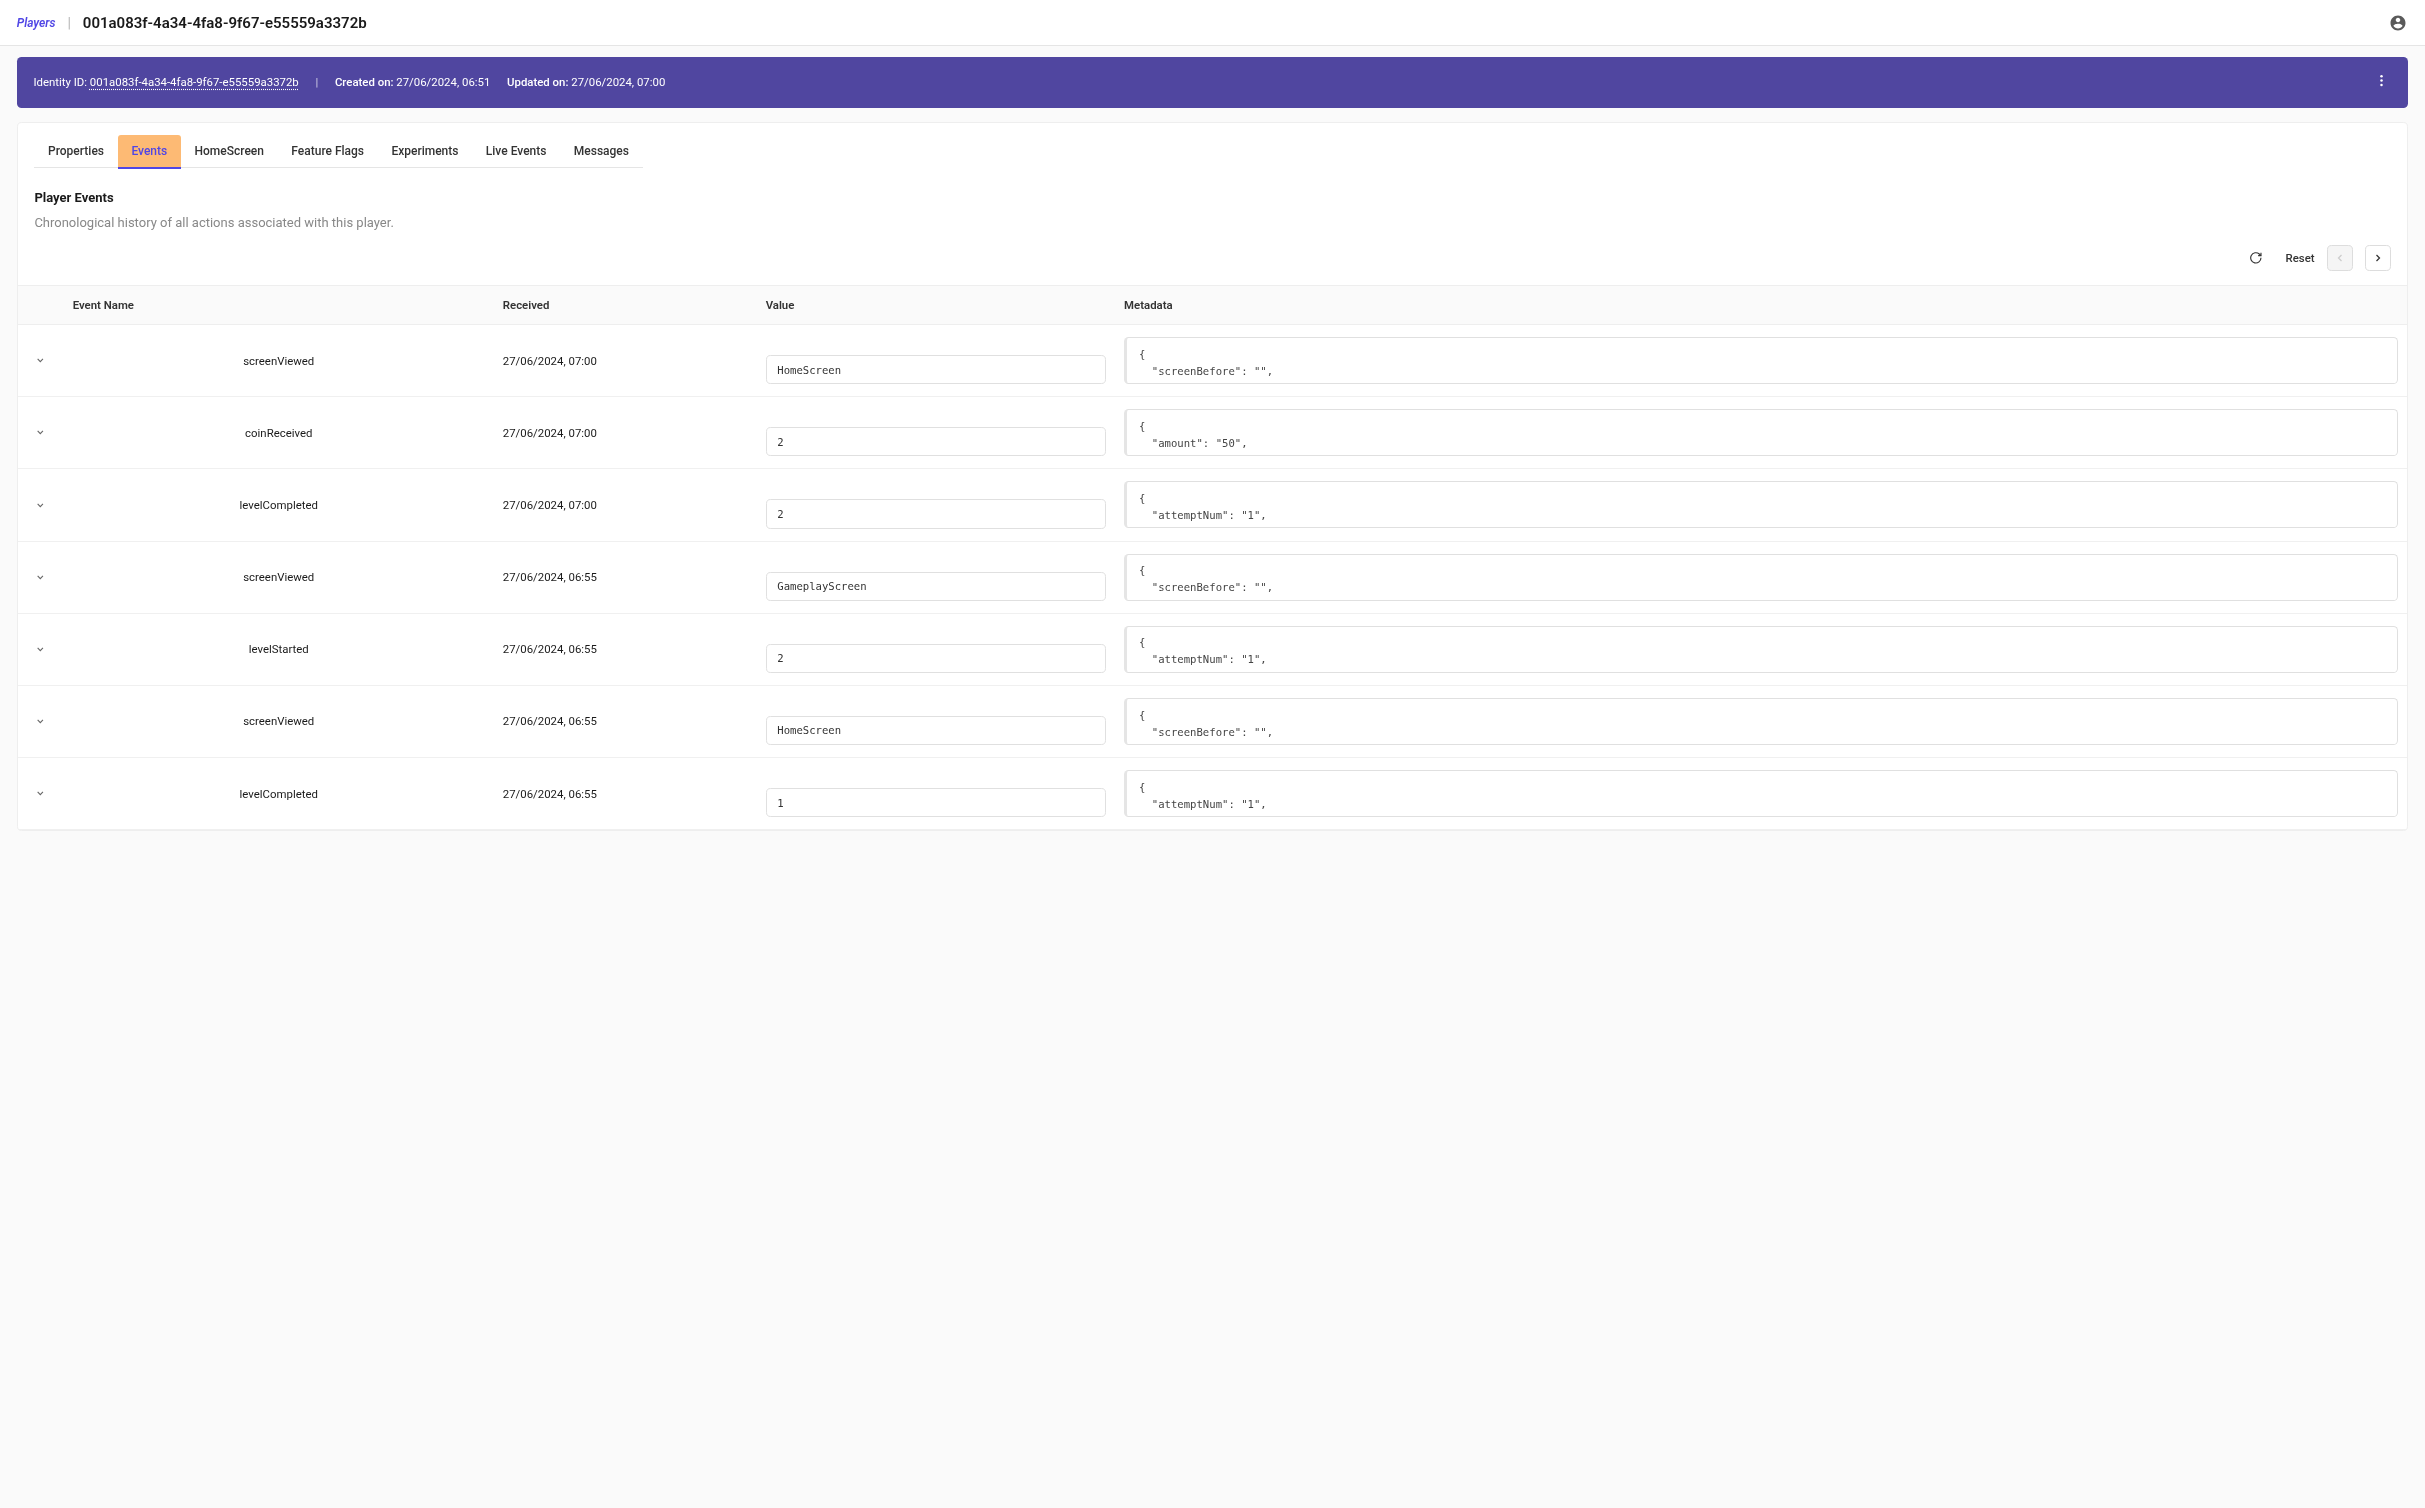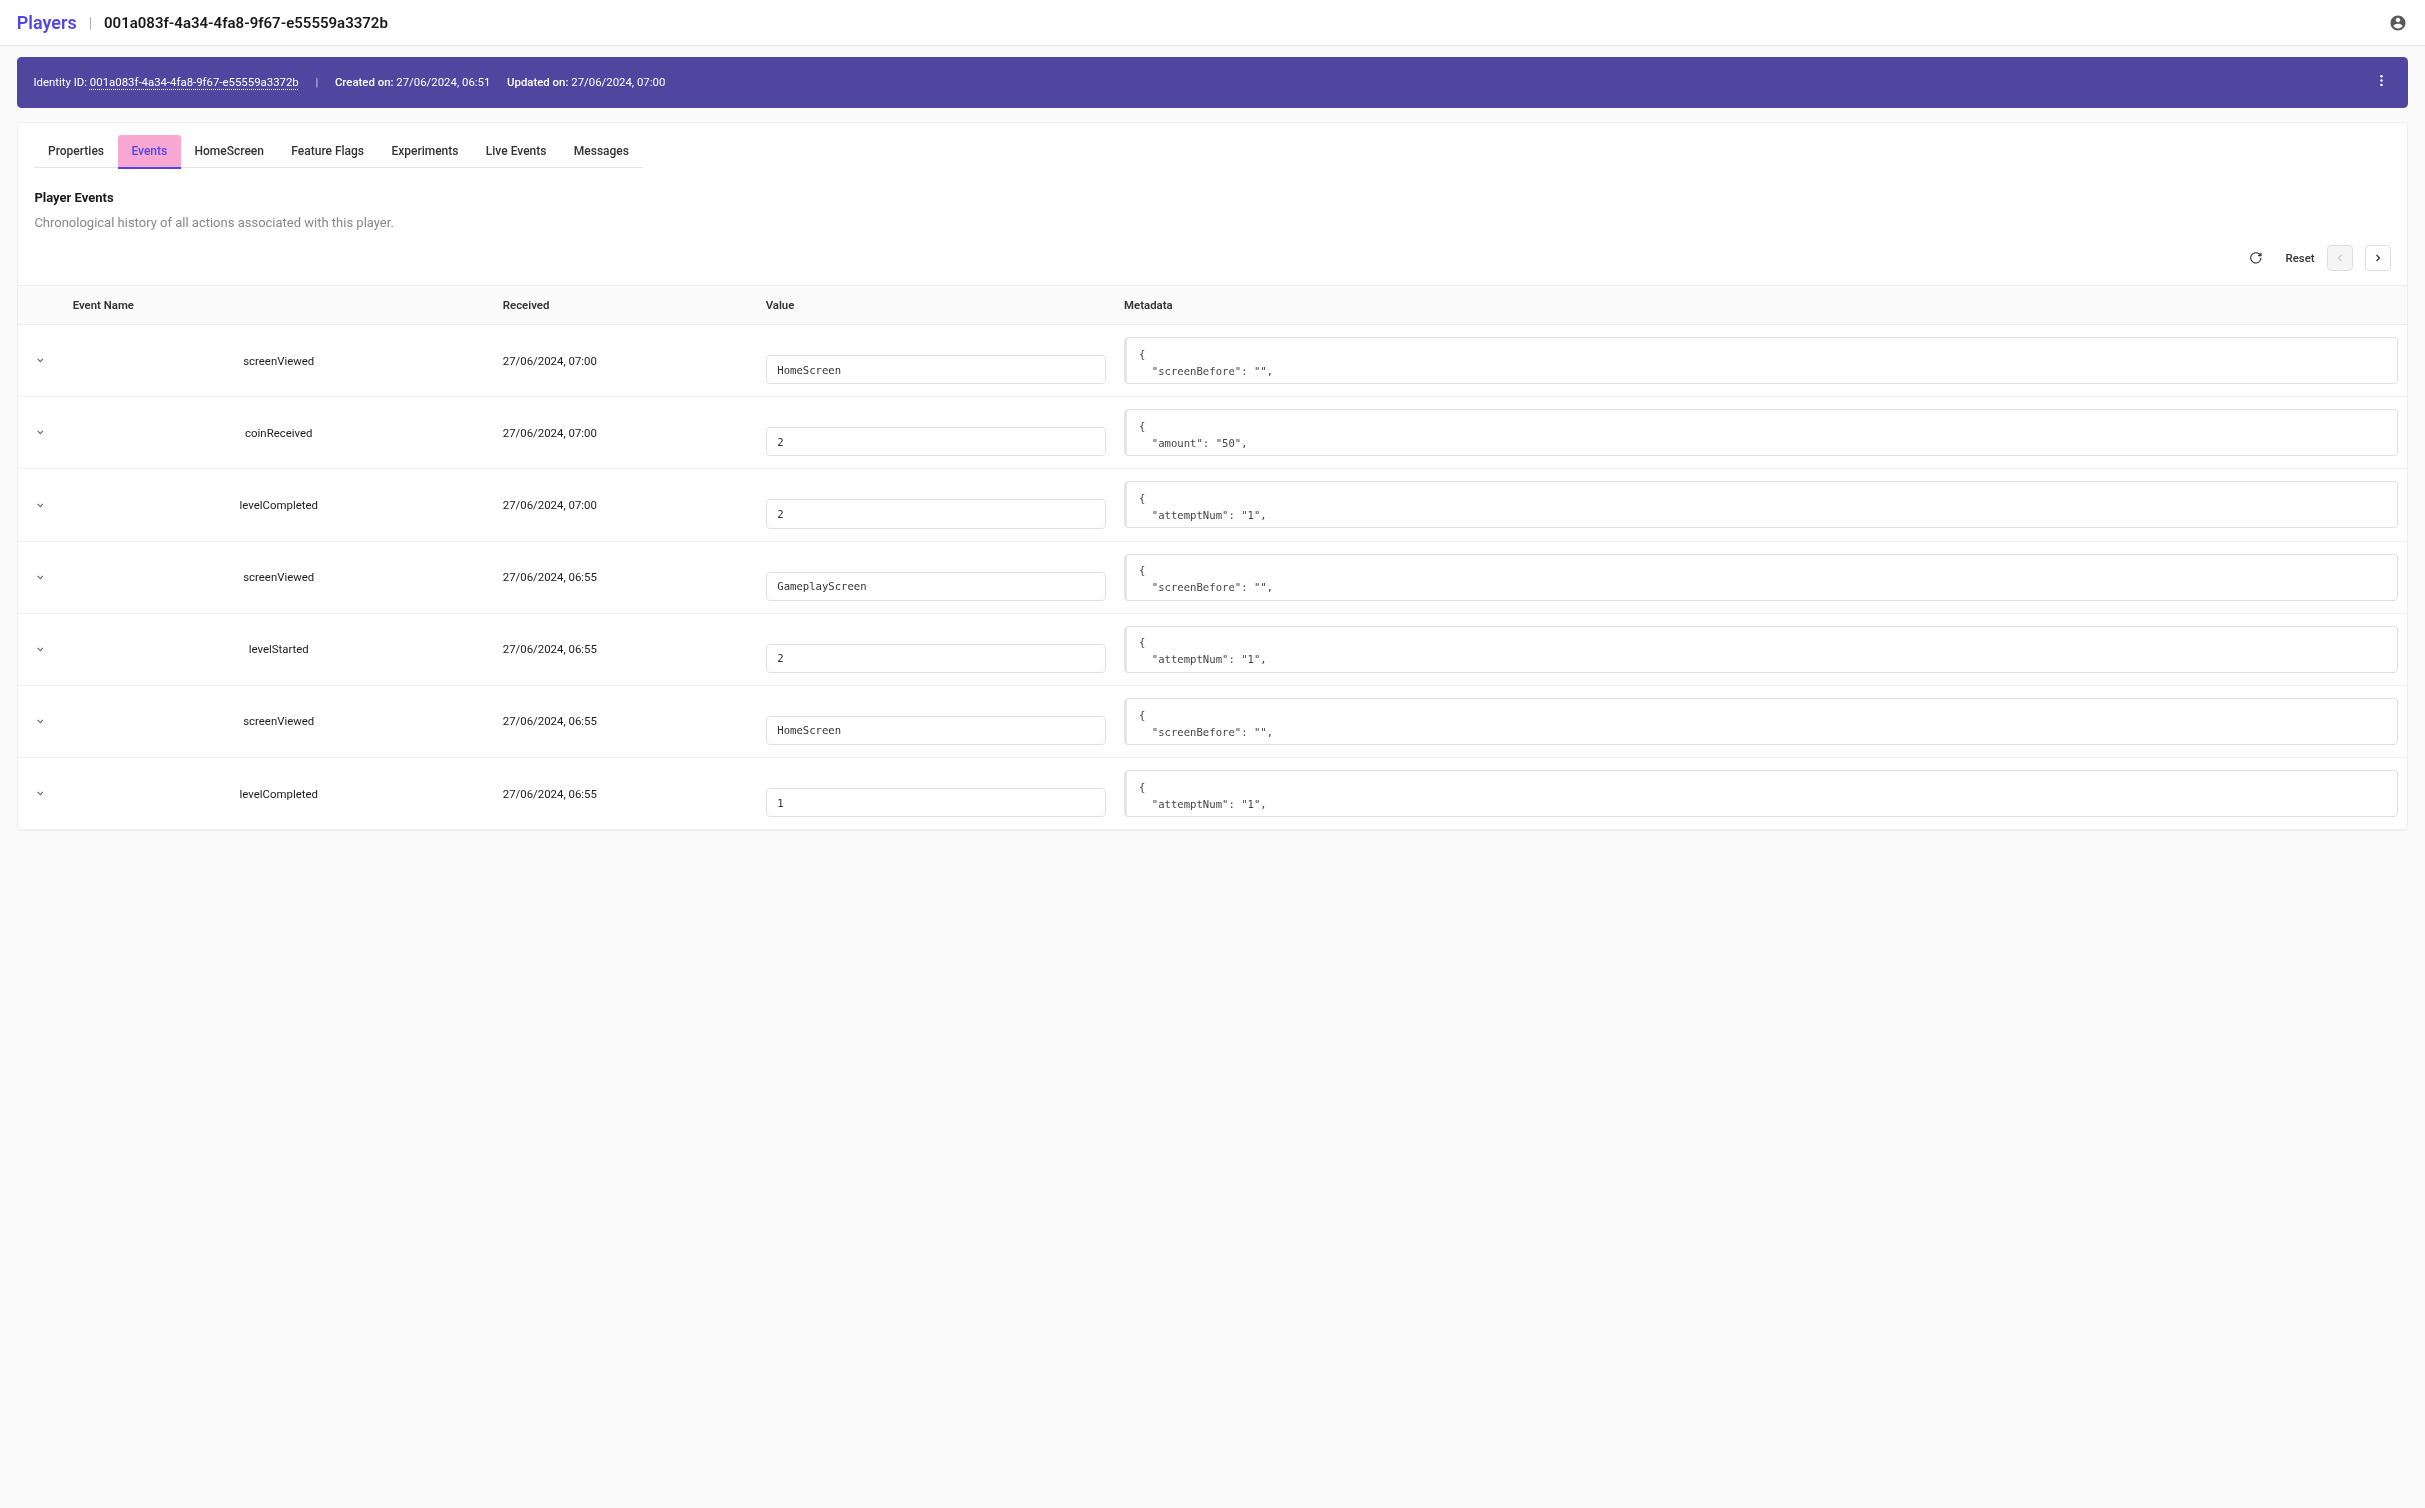--- a/index.html
+++ b/index.html
@@ -26,22 +26,23 @@
     
     .header-title {
       display: flex;
       align-items: center;
       gap: 12px;
     }
     
     .header-title .breadcrumb-root {
       color: #5046e5;
       font-weight: 600;
-      font-size: 18px;
+      font-size: 12px;
       text-decoration: none;
+      font-style: italic;
     }
     
     .header-title .divider {
       color: #999;
       font-size: 15px;
       font-weight: 300;
     }
     
     .header-title .breadcrumb-id {
       color: #1a1a1a;
@@ -132,21 +133,21 @@
       font-size: 12px;
       font-weight: 500;
       color: #333;
       border-bottom: 2.3px solid transparent;
       position: relative;
       border-radius: 3px 3px 0 0;
     }
     
     .tab.active {
       color: #5046e5;
-      background: #f9a8d4;
+      background: #fdba74;
       border-bottom: 2.3px solid #5046e5;
     }
     
     .tab:not(.active)::after {
       content: "";
       position: absolute;
       bottom: -0.8px;
       left: 0;
       right: 0;
       height: 0.8px;

